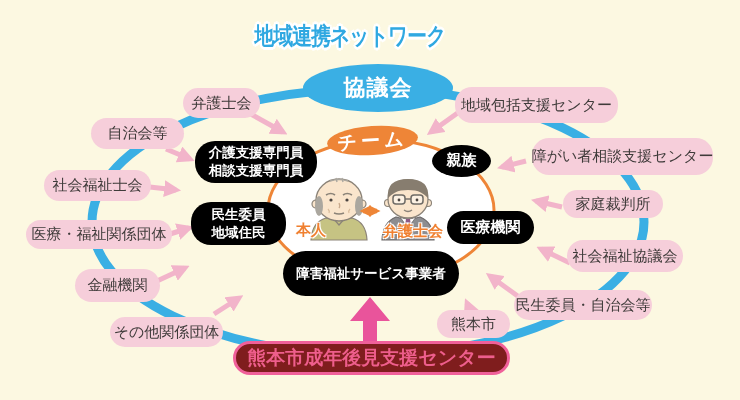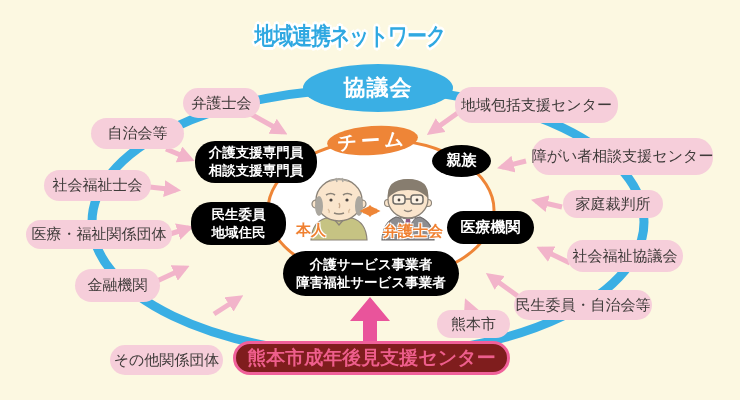--- a/index.html
+++ b/index.html
@@ -144,21 +144,21 @@
     </div>
   <div class="pb" style="left:44px;top:170px;width:107px;height:31px;">
     <span>社会福祉士会</span>
     </div>
   <div class="pb" style="left:26px;top:220px;width:146px;height:29px;">
     <span>医療・福祉関係団体</span>
     </div>
   <div class="pb" style="left:75px;top:269px;width:85px;height:33px;">
     <span>金融機関</span>
     </div>
-  <div class="pb" style="left:110px;top:317px;width:113px;height:30px;margin-top:28px;">
+  <div class="pb" style="left:110px;top:317px;width:113px;height:30px;">
     <span>その他関係団体</span>
     </div>
 
   <div class="pb" style="left:455px;top:87px;width:163px;height:36px;">
     <span>地域包括支援センター</span>
     </div>
   <div class="pb" style="left:532px;top:138px;width:181px;height:37px;">
     <span>障がい者相談支援センター</span>
     </div>
   <div class="pb" style="left:563px;top:190px;width:100px;height:28px;">
@@ -186,21 +186,20 @@
     <span>親族</span>
     </div>
   <div class="ob small2" style="left:191px;top:202px;width:95px;height:43px;">
     <span>民生委員</span>
     <span>地域住民</span>
     </div>
   <div class="ob" style="left:447px;top:197px;width:87px;height:33px;border-radius:17px;margin-top:14px;">
     <span>医療機関</span>
     </div>
   <div class="ob small2" style="left:283px;top:251px;width:176px;height:45px;border-radius:23px;">
-    <span>介護サービス事業者</span>
     <span>障害福祉サービス事業者</span>
     </div>
 
   <div class="plabel" style="left:296px;top:221px;">本人</div>
   <div class="plabel" style="left:383px;top:222px;">弁護士会</div>
 
   <div class="supcenter">
     <span>熊本市成年後見支援センター</span>
     </div>
 

